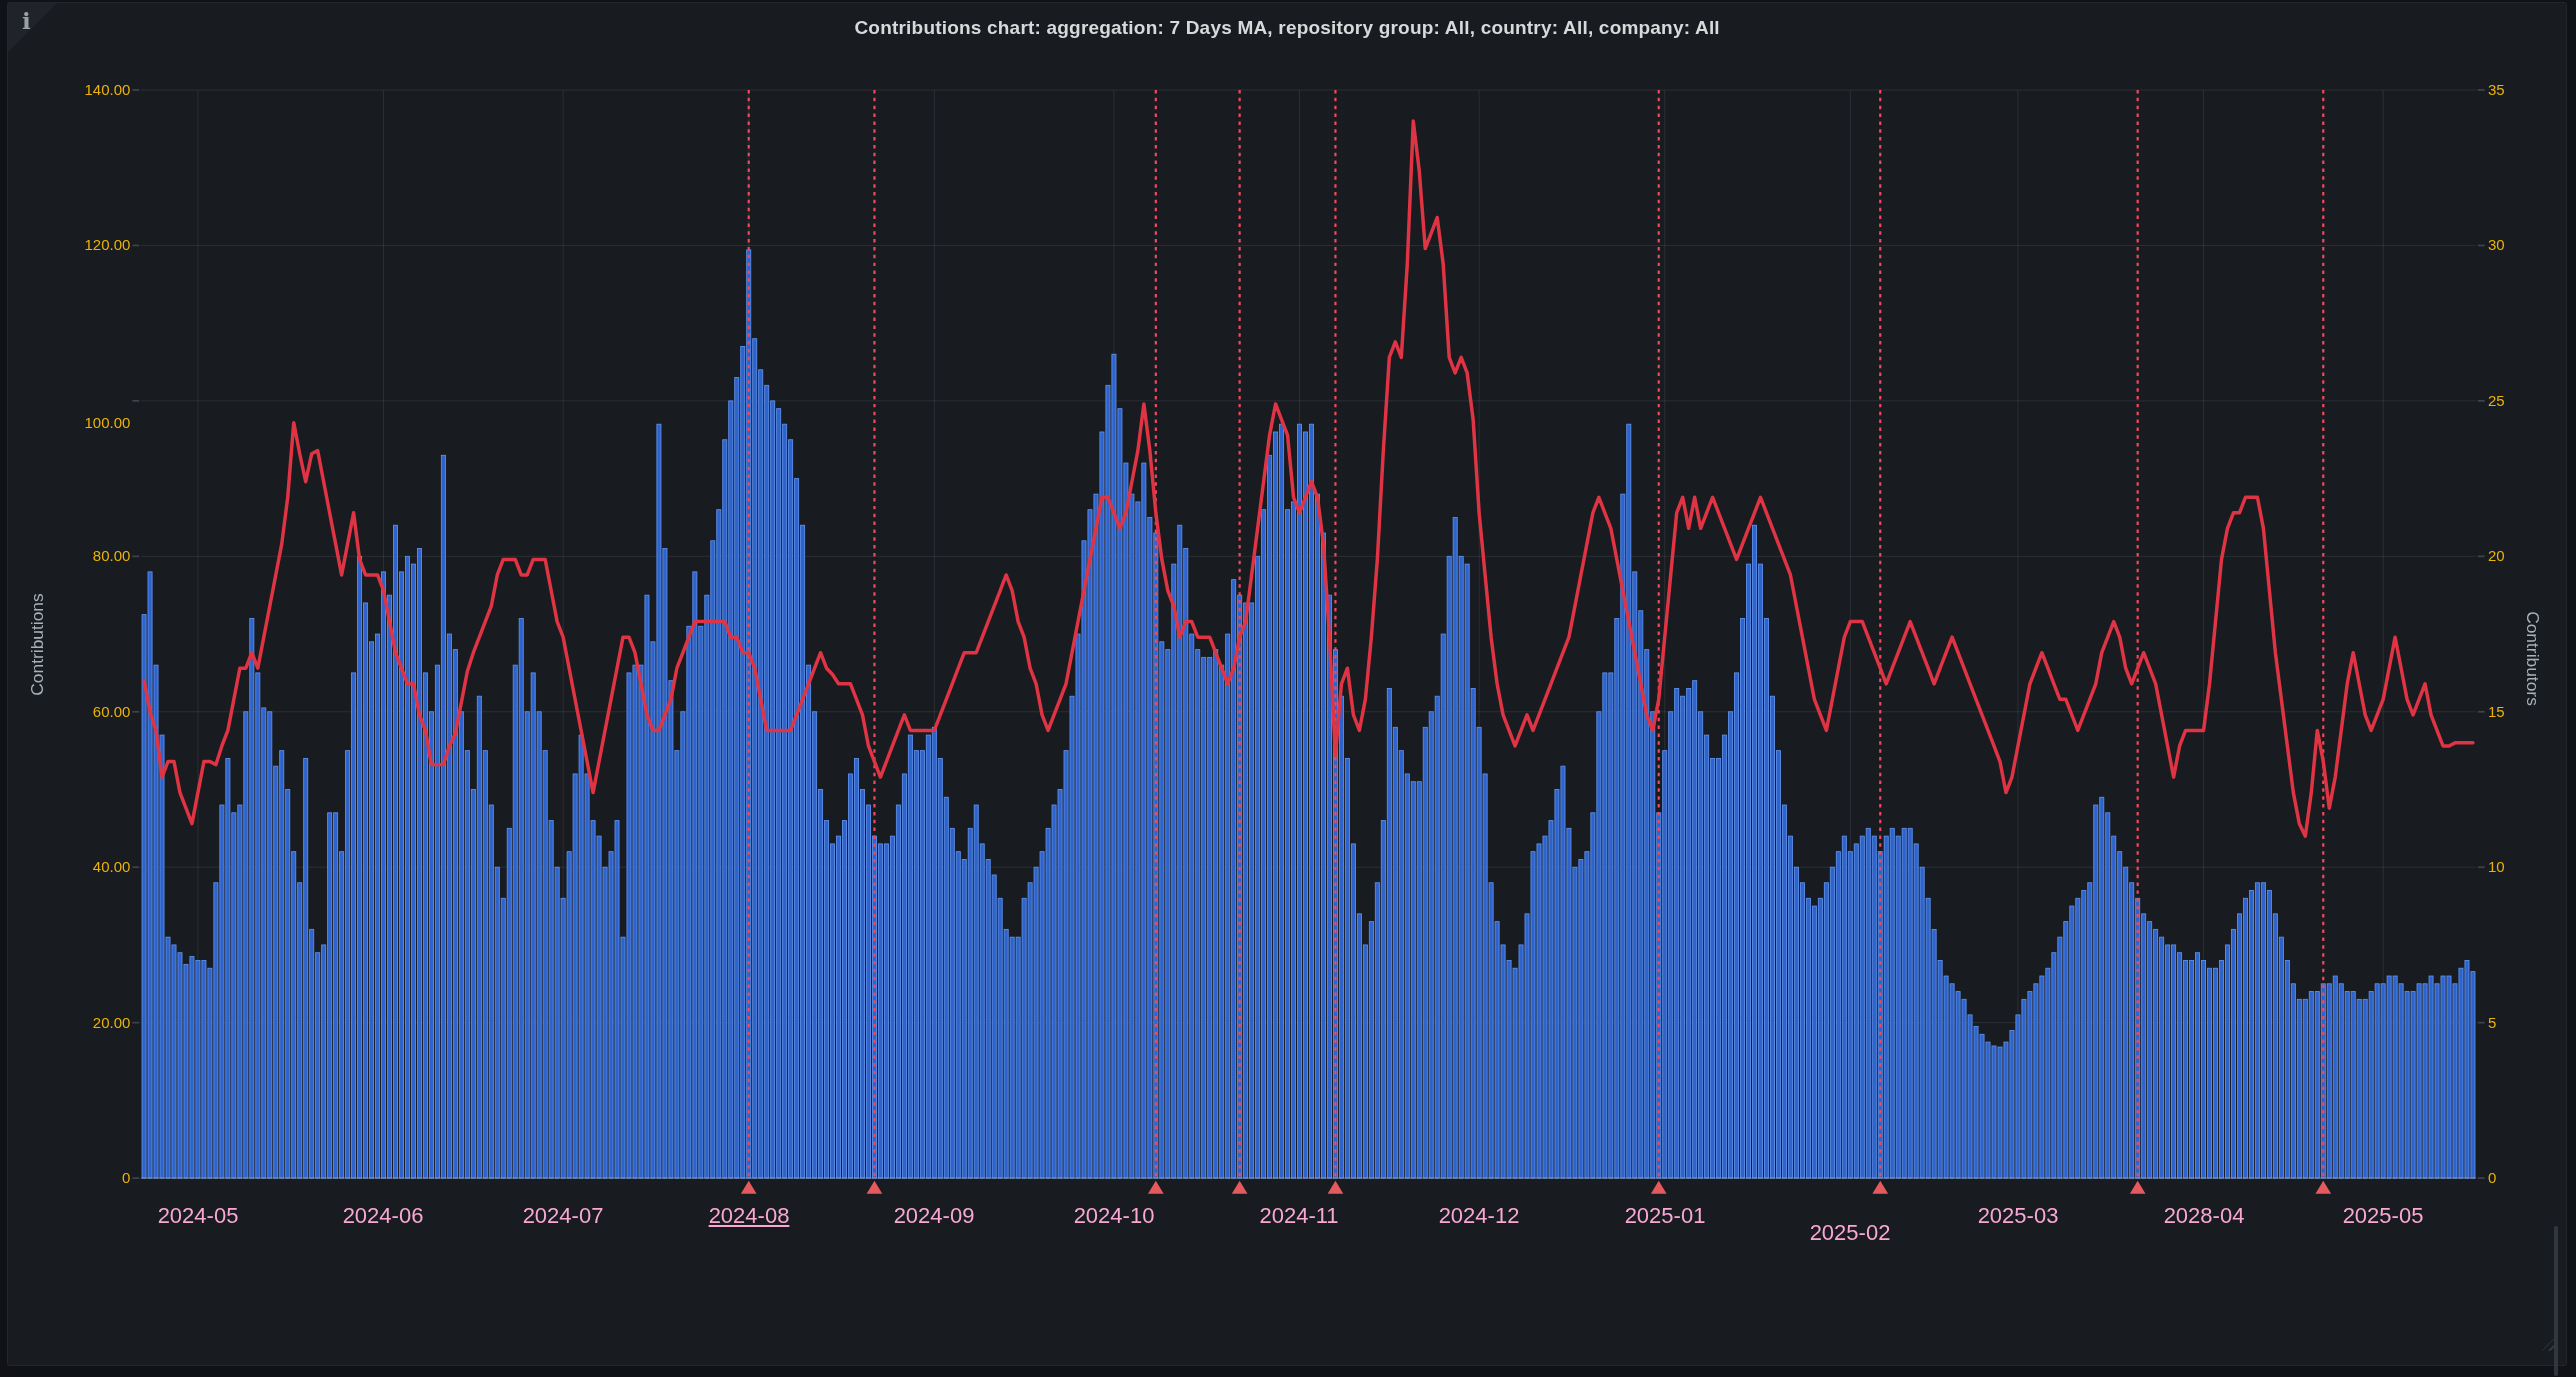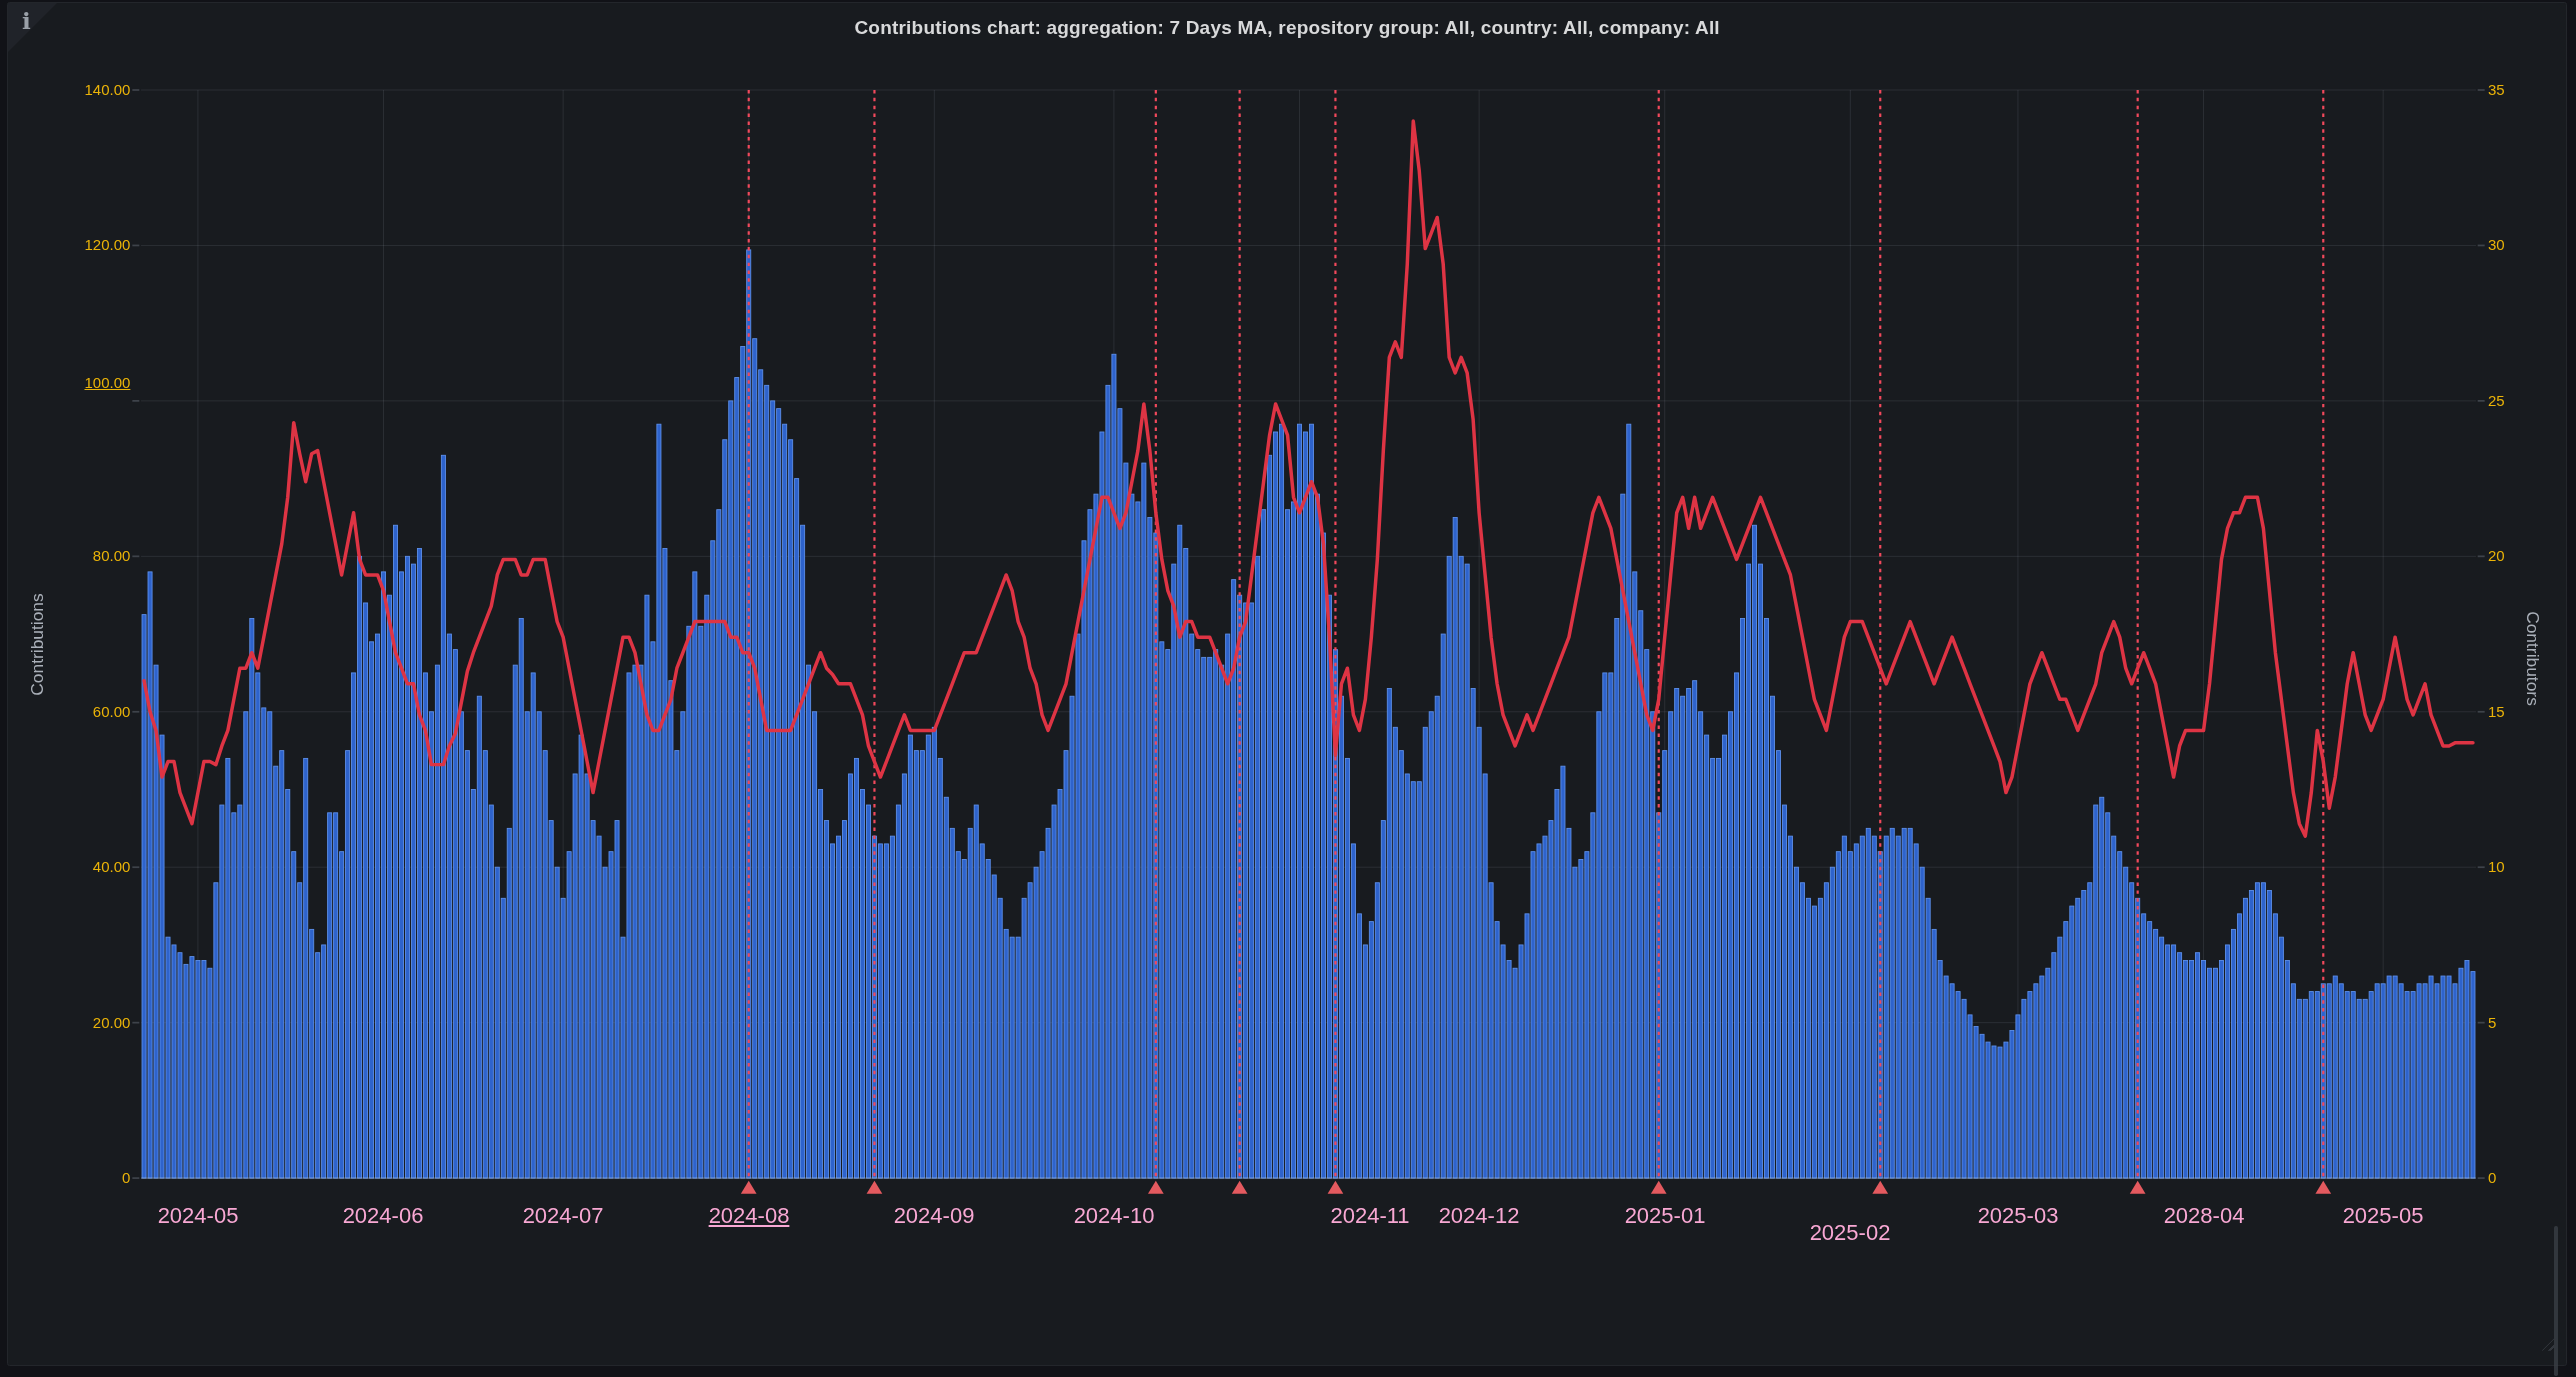--- a/index.html
+++ b/index.html
@@ -42,21 +42,21 @@
     </div>
 
     <div class="panel-title">Contributions chart: aggregation: 7 Days MA, repository group: All, country: All, company: All</div>
 
     <div class="axis-title left">Contributions</div>
     <div class="axis-title right">Contributors</div>
 
     <div id="yticks-left">
         <div class="ytick l" style="left: 17.4px; top: 75px;">140.00</div>
         <div class="ytick l" style="left: 17.4px; top: 230px;">120.00</div>
-        <div class="ytick l" style="left: 17.4px; top: 368px; text-decoration: underline;">100.00</div>
+        <div class="ytick l" style="left: 17.4px; top: 408px;">100.00</div>
         <div class="ytick l" style="left: 17.4px; top: 541px;">80.00</div>
         <div class="ytick l" style="left: 17.4px; top: 697px;">60.00</div>
         <div class="ytick l" style="left: 17.4px; top: 852px;">40.00</div>
         <div class="ytick l" style="left: 17.4px; top: 1008px;">20.00</div>
         <div class="ytick l" style="left: 17.4px; top: 1163px;">0</div>
       </div>
     <div id="yticks-right">
         <div class="ytick r" style="left: 2480px; top: 75px;">35</div>
         <div class="ytick r" style="left: 2480px; top: 230px;">30</div>
         <div class="ytick r" style="left: 2480px; top: 386px;">25</div>
@@ -66,21 +66,21 @@
         <div class="ytick r" style="left: 2480px; top: 1008px;">5</div>
         <div class="ytick r" style="left: 2480px; top: 1163px;">0</div>
       </div>
     <div id="xticks">
         <div class="xtick" style="left: 120px; top: 1200px;">2024-05</div>
         <div class="xtick" style="left: 305px; top: 1200px;">2024-06</div>
         <div class="xtick" style="left: 485px; top: 1200px;">2024-07</div>
         <div class="xtick" style="left: 671px; top: 1200px; text-decoration: underline;">2024-08</div>
         <div class="xtick" style="left: 856px; top: 1200px;">2024-09</div>
         <div class="xtick" style="left: 1036px; top: 1200px;">2024-10</div>
-        <div class="xtick" style="left: 1292px; top: 1200px;">2024-11</div>
+        <div class="xtick" style="left: 1221px; top: 1200px;">2024-11</div>
         <div class="xtick" style="left: 1401px; top: 1200px;">2024-12</div>
         <div class="xtick" style="left: 1587px; top: 1200px;">2025-01</div>
         <div class="xtick" style="left: 1772px; top: 1200px; margin-top: 17px;">2025-02</div>
         <div class="xtick" style="left: 1940px; top: 1200px;">2025-03</div>
         <div class="xtick" style="left: 2126px; top: 1200px;">2028-04</div>
         <div class="xtick" style="left: 2305px; top: 1200px;">2025-05</div>
       </div>
 
     <svg id="chart" width="2335" height="1116" viewBox="0 0 2678 1280">
         <line x1="0" y1="0" x2="2678" y2="0" stroke="rgba(204,213,224,0.13)" stroke-width="1"></line>

